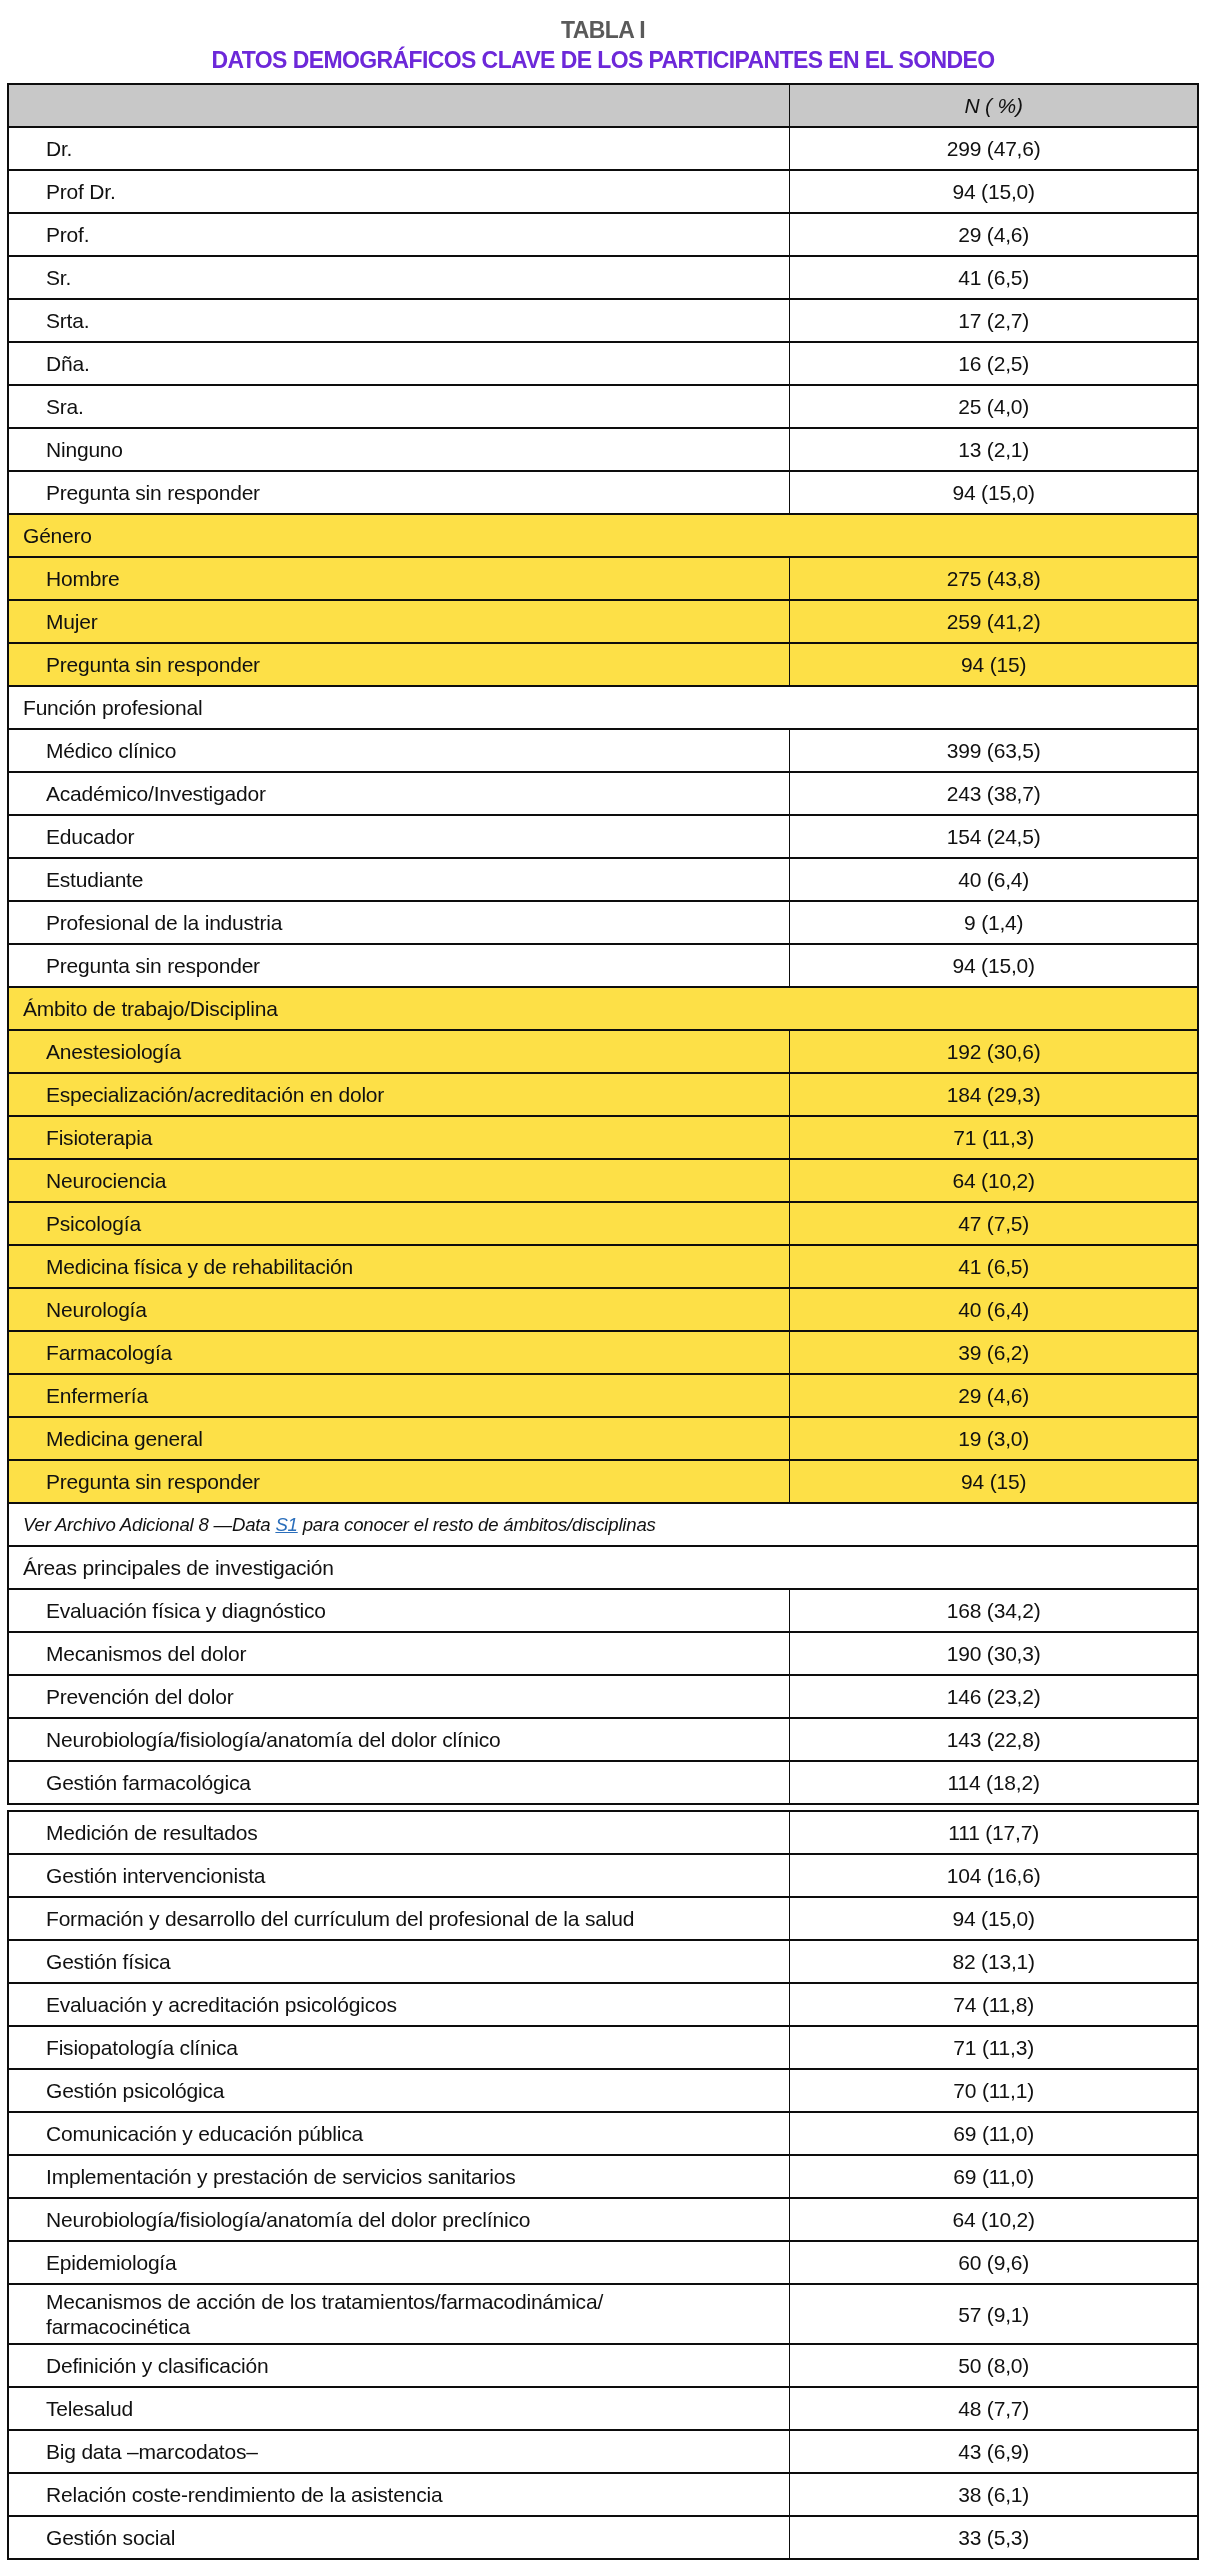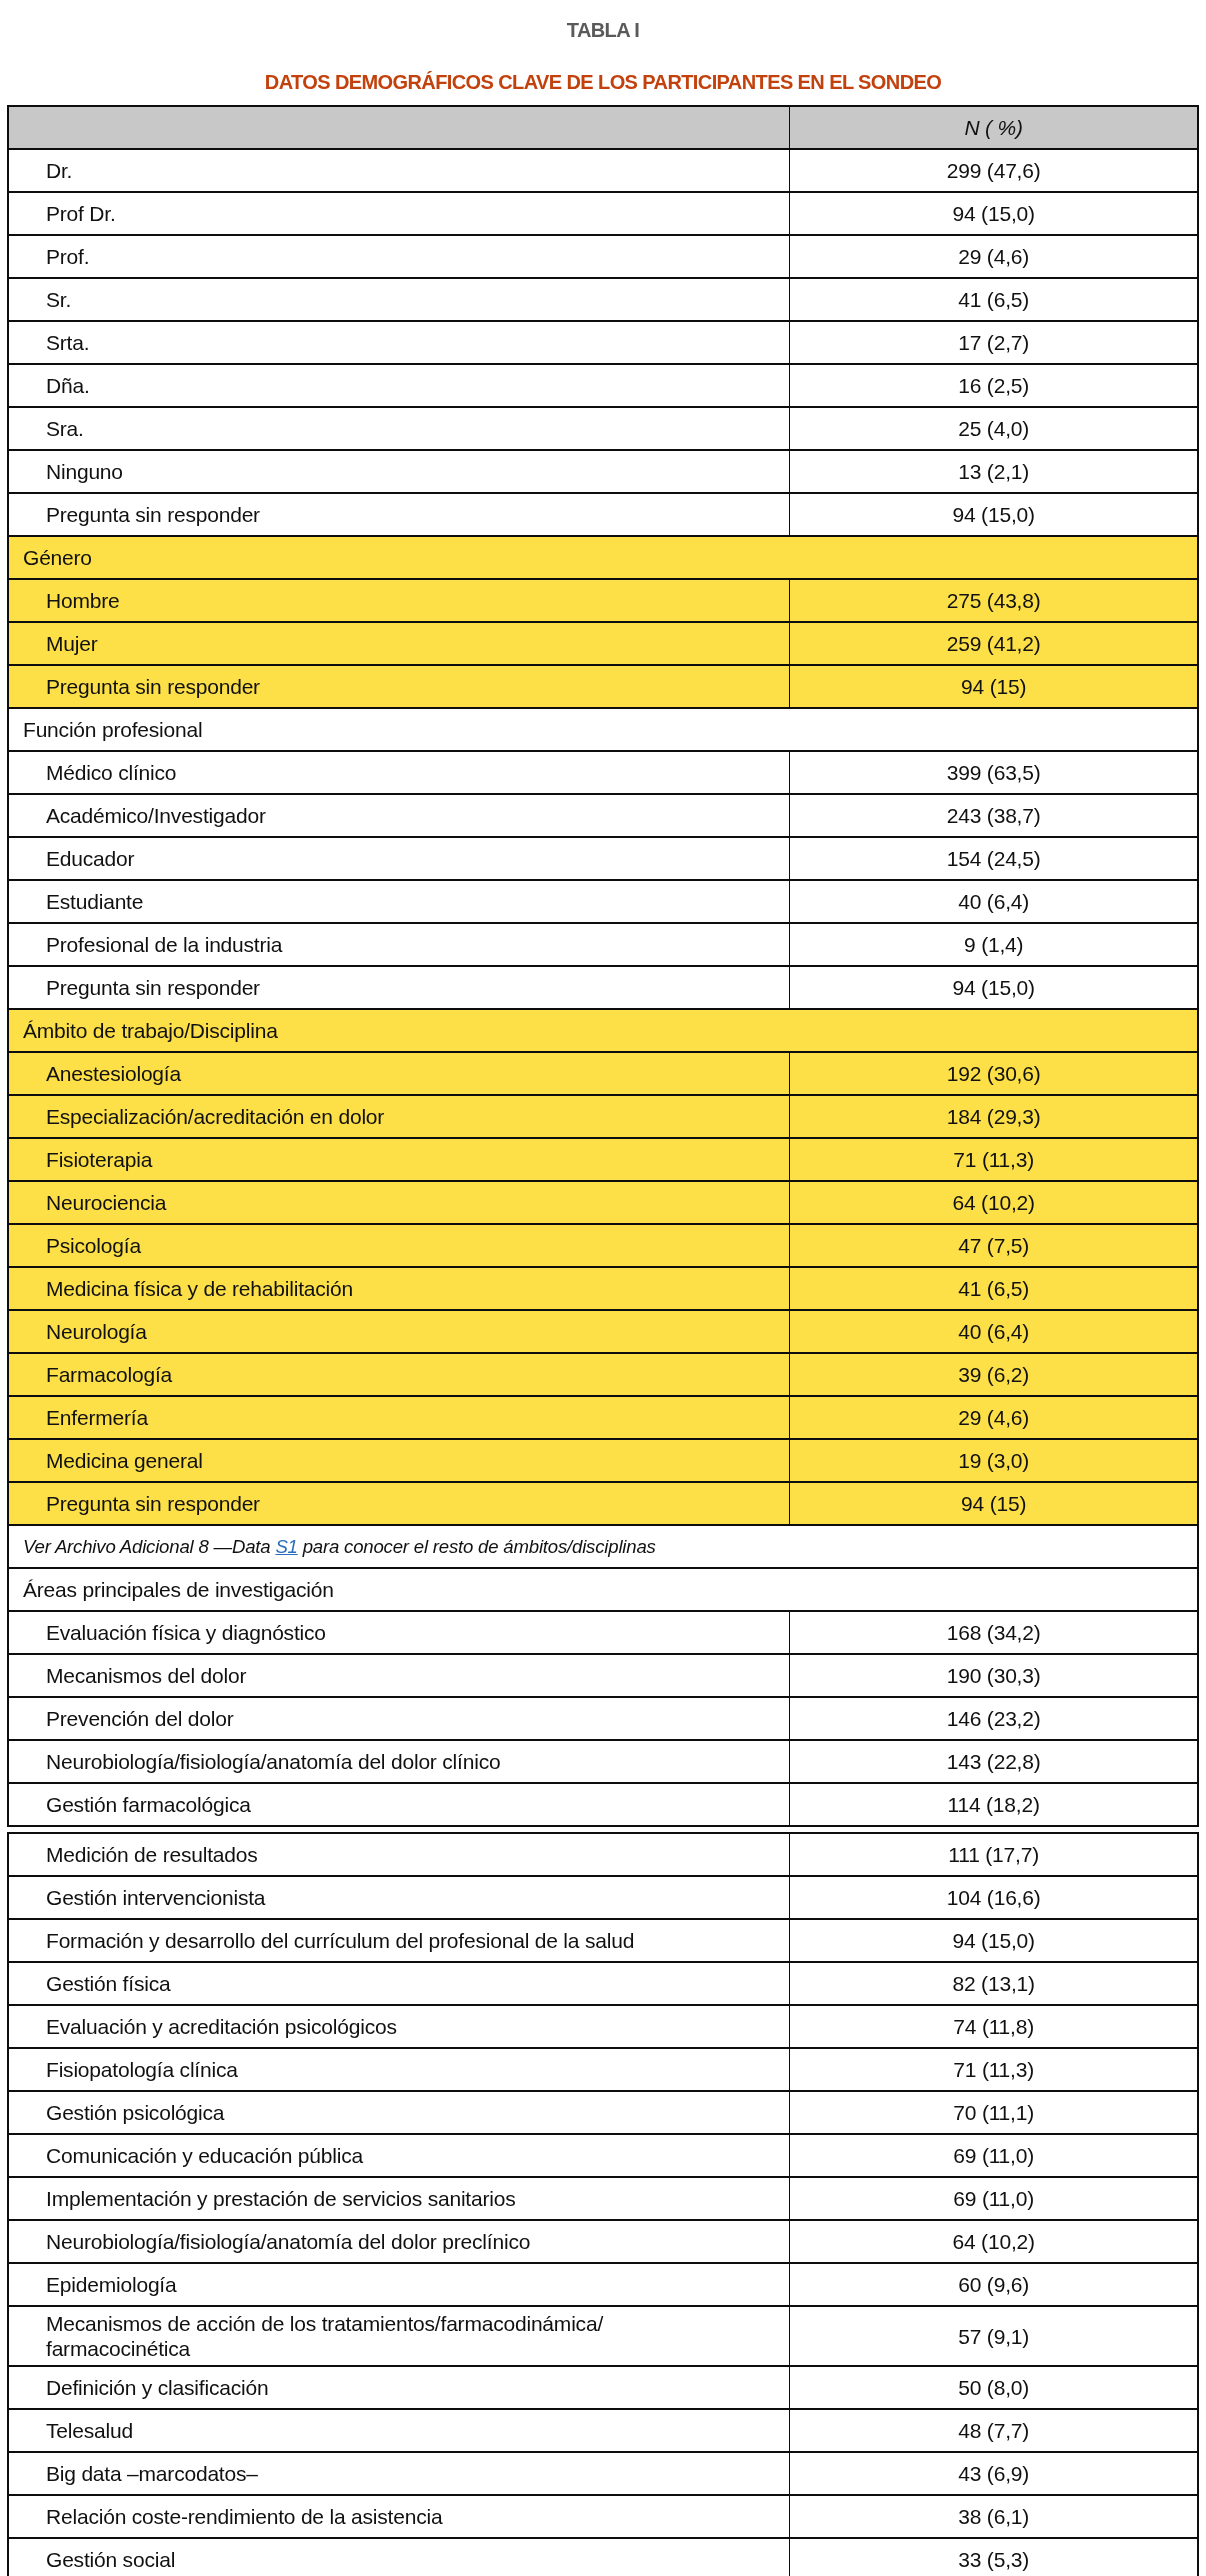--- a/index.html
+++ b/index.html
@@ -7,26 +7,26 @@
     width: 1206px; height: 2576px;
     background: #ffffff;
     font-family: "Liberation Sans", sans-serif;
     color: #111111;
   }
   .page { width: 1206px; height: 2576px; overflow: hidden; }
 
   .title-block { text-align: center; padding-top: 15px; }
   .title-line {
     font-weight: bold;
-    font-size: 20px;
+    font-size: 23px;
     line-height: 30px;
     letter-spacing: -0.6px;
   }
   .title-line.t1 { color: #5a5a5a; }
-  .title-line.t2 { color: #c2410c; margin-top: 22px; }
+  .title-line.t2 { color: #6d28d9; }
 
   table.t {
     width: 1192px;
     margin: 0 auto;
     border-collapse: collapse;
     table-layout: fixed;
     border: 2.3px solid #0d0d0d;
     background: #ffffff;
   }
   #block-0 { margin-top: 8.1px; }

